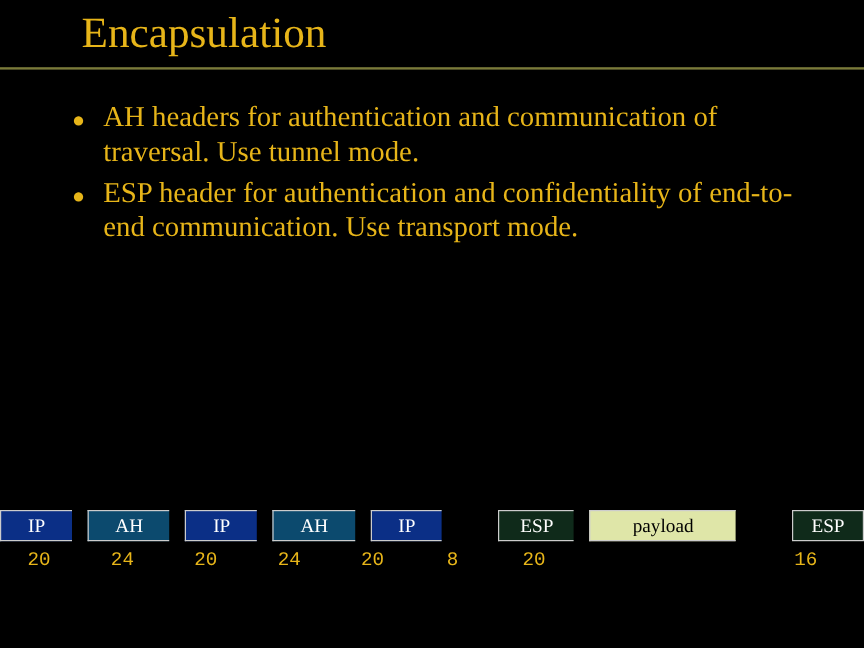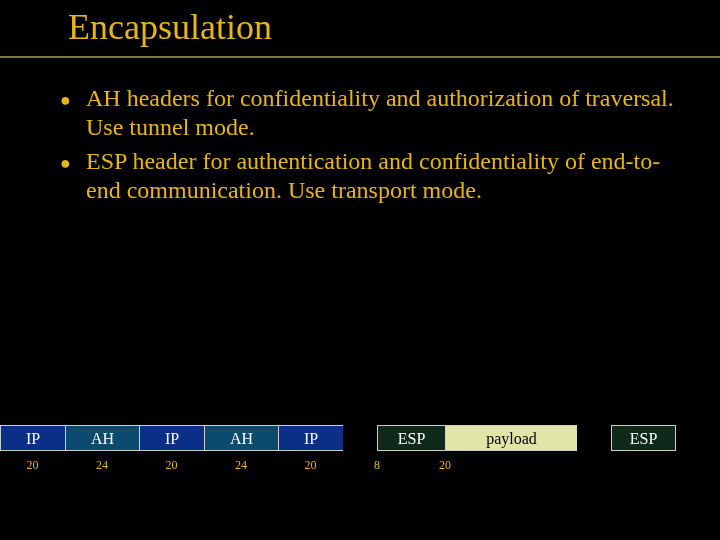--- a/index.html
+++ b/index.html
@@ -54,57 +54,57 @@
   }
   .btext {
     flex: 1 1 auto;
   }
   .packet-row, .size-row {
     position: absolute;
     left: 0;
     width: 720px;
     display: flex;
   }
-  .packet-row { top: 425px; height: 26px; }
+  .packet-row { top: 425px; height: 26px; gap: 13px; }
   .size-row   { top: 458px; height: 24px; }
   .pcell {
     height: 26px;
     line-height: 26px;
     border: 1px solid #ccc;
     border-right: none;
     box-sizing: border-box;
     text-align: center;
     font-size: 16px;
     font-family: "Comic Sans MS", "Comic Sans", cursive;
   }
   .pcell:last-child { border-right: 1px solid #ccc; }
   .scell {
     text-align: center;
-    font-size: 12px;
+    font-size: 16px;
     color: #e7b519;
-    font-family: Liberation Serif, serif;
+    font-family: Liberation Mono, monospace;
   }
   .ip-blue { background: #0b2f86; color: #fff; }
   .ah-gold { background: #0c4a6e; color: #fff; }
   .esp-dk  { background: #0f2a1a; color: #fff; margin-left: 34px; }
   .tcp-red { background: #6b1212; color: #fff; }
   .payload { background: #dfe6a8; color: #000; }
 </style>
 </head>
 <body>
 
 <div class="slide">
 
   <div class="title">Encapsulation</div>
   <div class="underline"></div>
 
   <div class="bullets">
     <div class="bullet">
       <div class="dot">●</div>
-      <div class="btext">AH headers for confidentiality and authorization of traversal.  Use tunnel mode.</div>
+      <div class="btext">AH headers for authentication and communication of traversal.  Use tunnel mode.</div>
     </div>
     <div class="bullet">
       <div class="dot">●</div>
       <div class="btext">ESP header for authentication and confidentiality of end-to-end communication.  Use transport mode.</div>
     </div>
   </div>
 
   <div class="packet-row">
       <div class="pcell ip-blue" style="width: 65px;">IP</div>
       <div class="pcell ah-gold" style="width: 74px;">AH</div>
@@ -117,15 +117,16 @@
     </div>
   <div class="size-row">
       <div class="scell" style="width: 65px;">20</div>
       <div class="scell" style="width: 74px;">24</div>
       <div class="scell" style="width: 65px;">20</div>
       <div class="scell" style="width: 74px;">24</div>
       <div class="scell" style="width: 65px;">20</div>
       <div class="scell" style="width: 68px;">8</div>
       <div class="scell" style="width: 68px;">20</div>
       <div class="scell" style="width: 160px;"></div>
+      <div class="scell" style="width: 65px;">16</div>
     </div>
 
 </div>
 
 </body></html>

